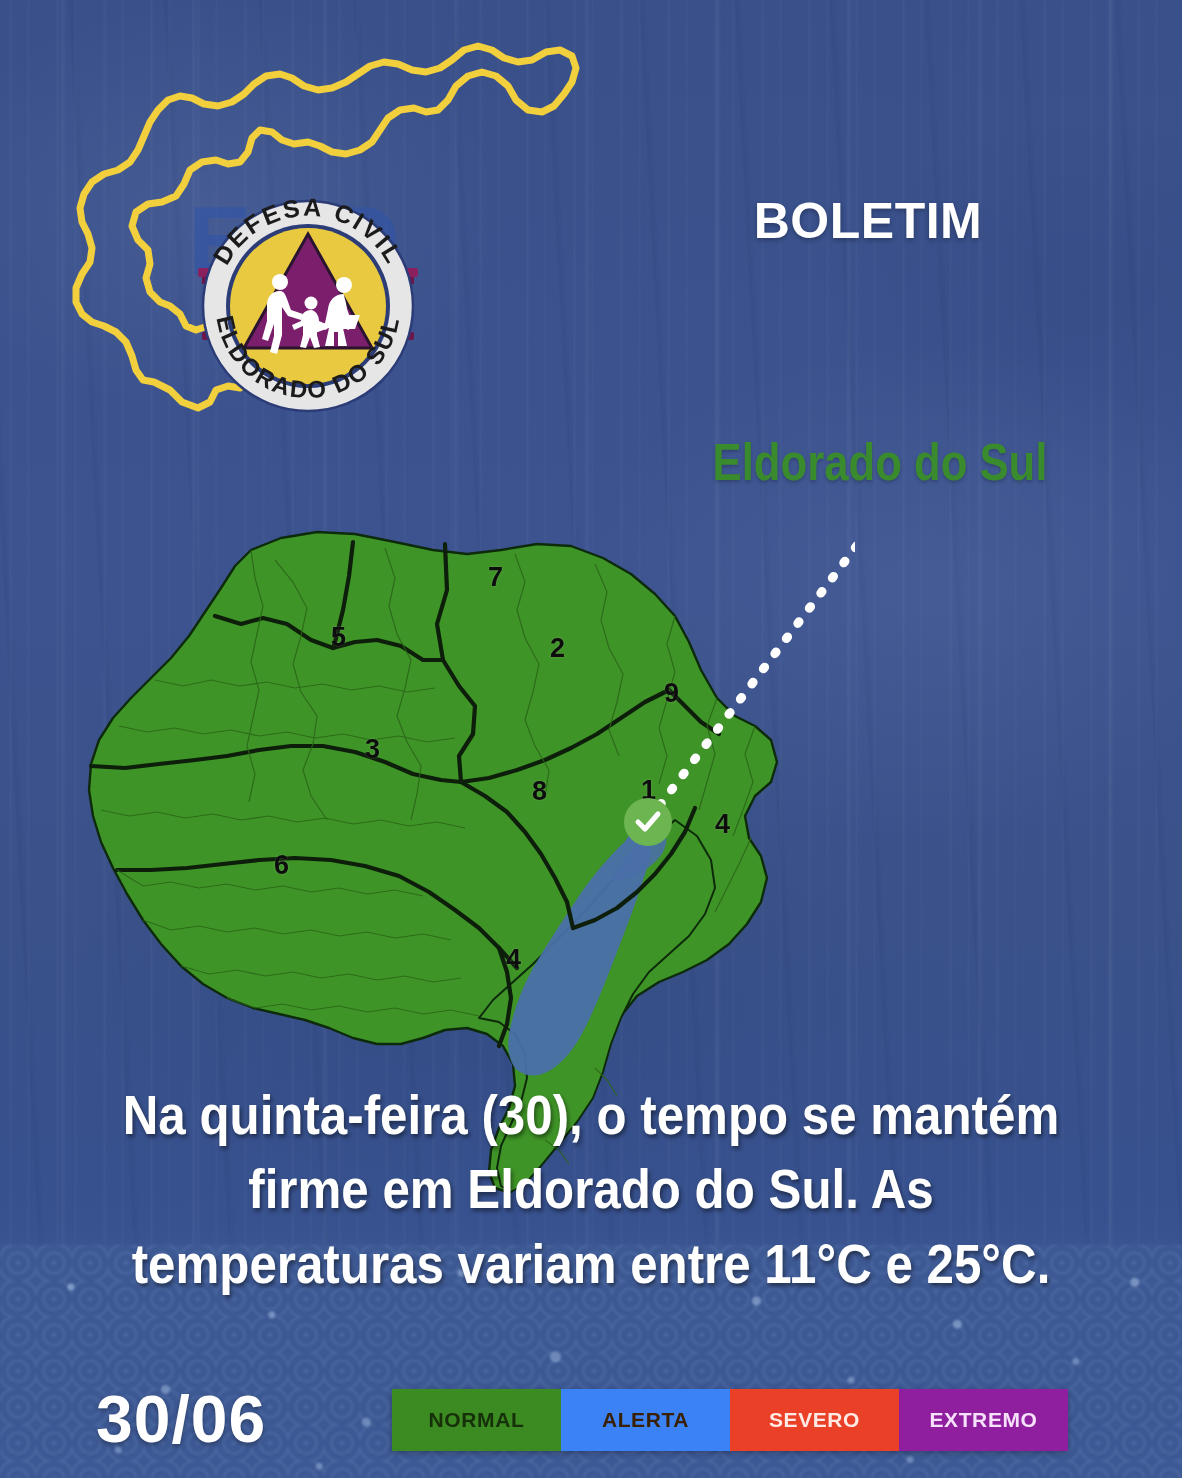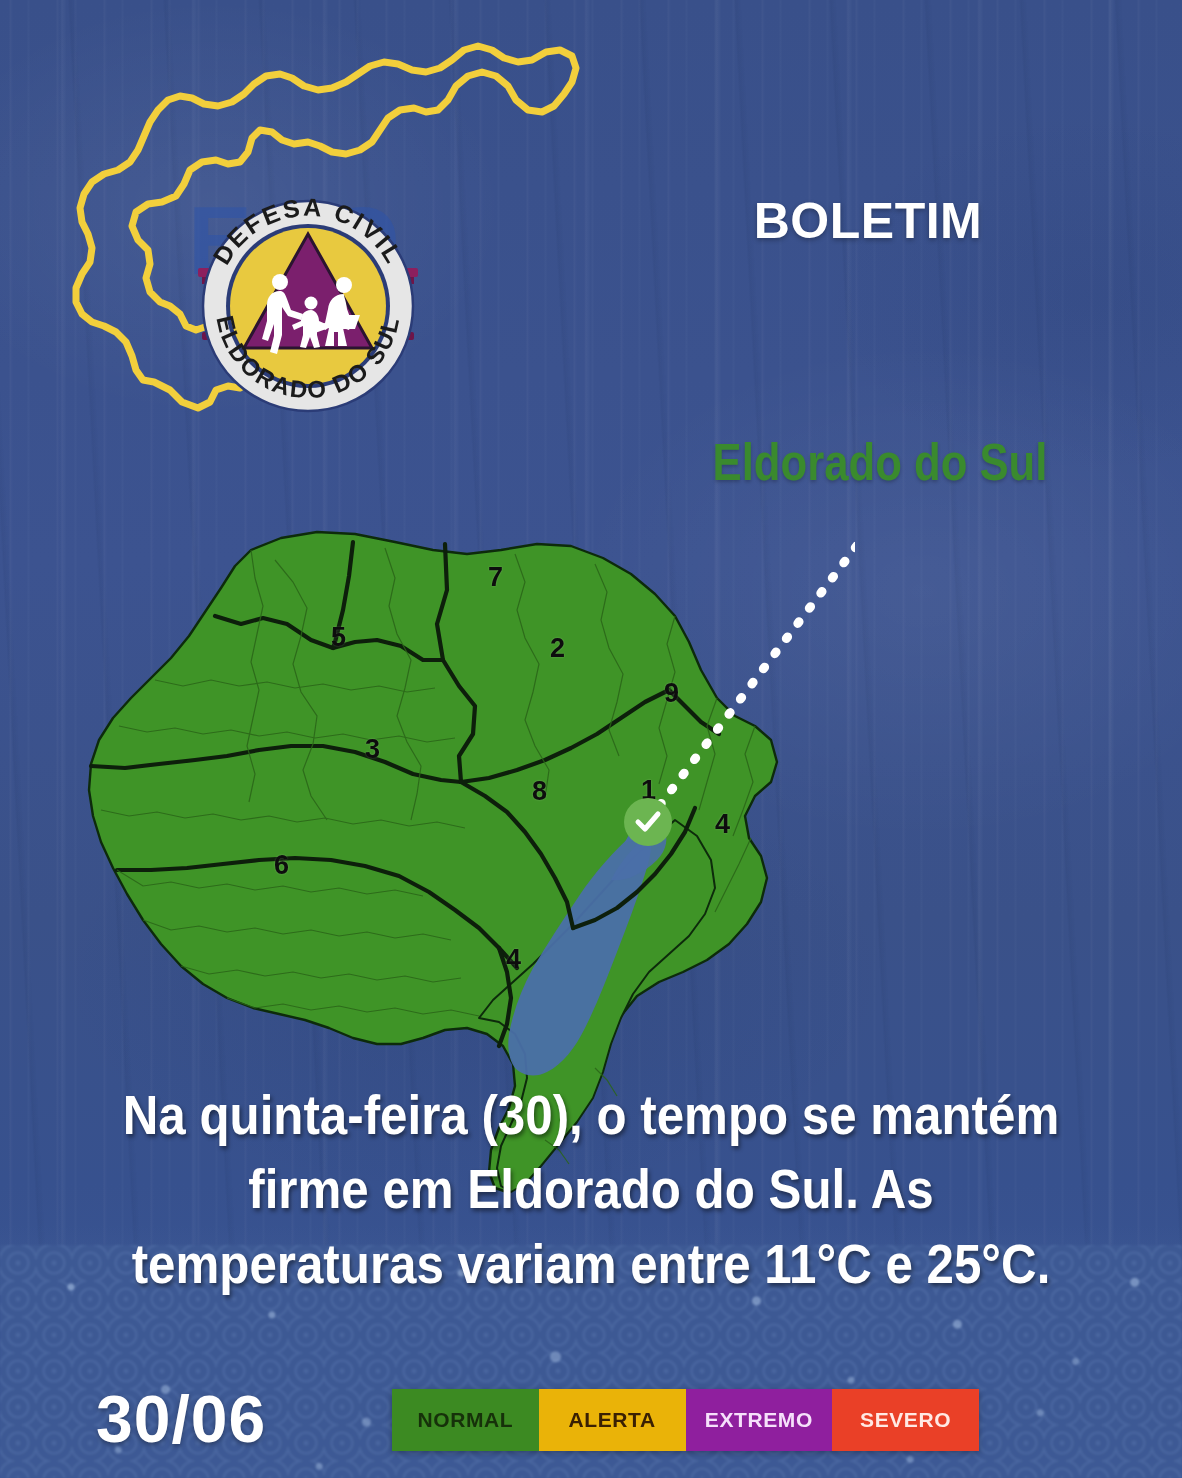--- a/index.html
+++ b/index.html
@@ -152,21 +152,21 @@
   .date {
     position: absolute; left: 96px; top: 1381px;
     color: #ffffff; font-weight: bold; font-size: 66px;
     letter-spacing: 1px;
     text-shadow: 0 2px 5px rgba(0,0,0,0.35);
   }
 
   
   .legend {
     position: absolute; left: 392px; top: 1389px;
-    width: 587px; height: 62px;
+    width: 676px; height: 62px;
     display: flex; overflow: hidden;
     box-shadow: 0 2px 6px rgba(0,0,0,0.30);
   }
   .legend-cell {
     flex: 1 1 0; display: flex; align-items: center; justify-content: center;
     font-weight: bold; font-size: 21px; letter-spacing: 0.6px;
     font-family: "Liberation Sans Narrow", "Liberation Sans", sans-serif;
   }
 </style>
 </head>
@@ -351,18 +351,18 @@
   <div class="body-text">
     <div>Na quinta-feira (30), o tempo se mantém</div>
     <div>firme em Eldorado do Sul. As</div>
     <div>temperaturas variam entre 11°C e 25°C.</div>
   </div>
 
   <div class="date">30/06</div>
 
   <div class="legend">
     <div class="legend-cell" style="background:#3c8a22; color:#16310a;">NORMAL</div>
-    <div class="legend-cell" style="background:#eab308; color:#3a2003;">ALERTA</div>
+    <div class="legend-cell" style="background:#3b82f6; color:#3a2003;">ALERTA</div>
+    <div class="legend-cell" style="background:#ea4027; color:#ffe9e4;">SEVERO</div>
     <div class="legend-cell" style="background:#8f1f9e; color:#f6e0fb;">EXTREMO</div>
-    <div class="legend-cell" style="background:#ea4027; color:#ffe9e4;">SEVERO</div>
   </div>
 
 </div>
 
 </body></html>

